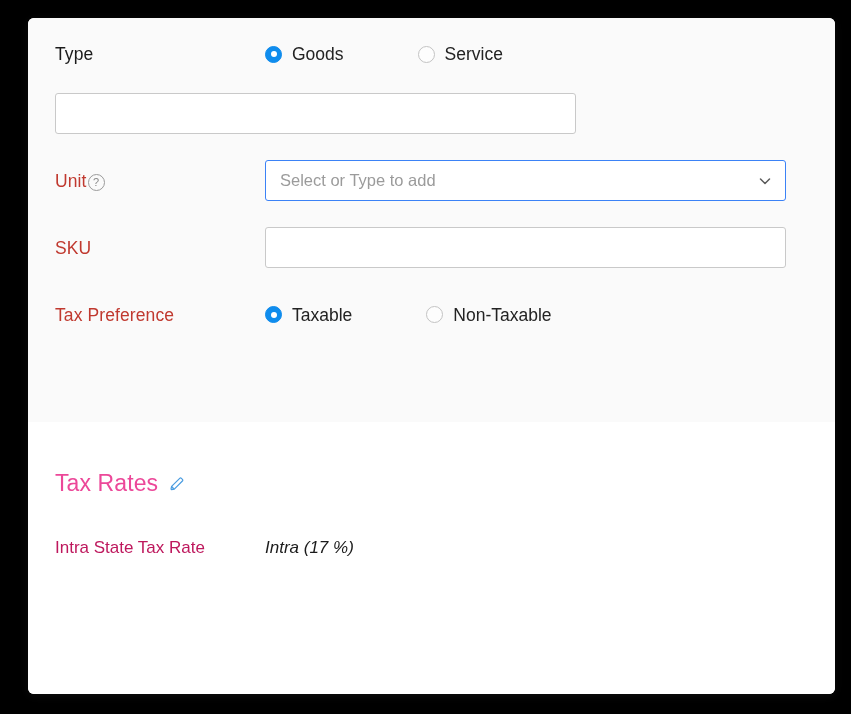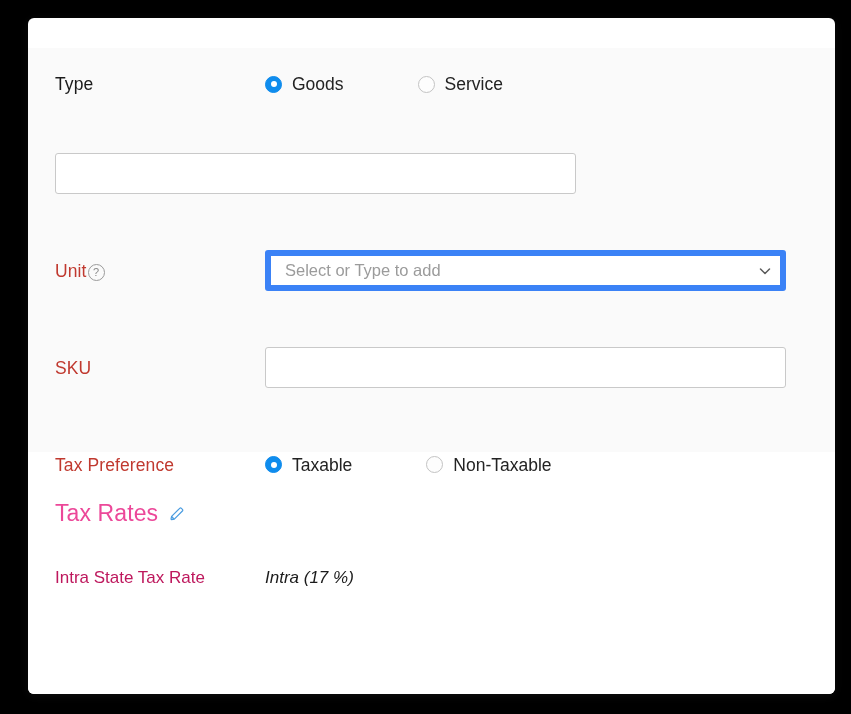--- a/index.html
+++ b/index.html
@@ -41,21 +41,20 @@
     height: 404px;
     box-sizing: border-box;
     position: relative;
   }
 
   .form-row {
     display: flex;
     align-items: center;
     padding-left: 27px;
     height: 67px;
-    margin-top: 30px;
   }
   .form-row.first { height: 52px; padding-top: 10px; }
 
   .field-label {
     width: 210px;
     flex: 0 0 210px;
     font-size: 17.5px;
     color: #1b1b1b;
     line-height: 22px;
     letter-spacing: 0.1px;
@@ -102,21 +101,21 @@
 
   .select-wrap {
     position: relative;
     width: 521px;
     height: 41px;
   }
   .select-input {
     width: 521px;
     height: 41px;
     box-sizing: border-box;
-    border: 6px solid #3b82f6;
+    border: 1px solid #3b82f6;
     border-radius: 3px;
     background: #ffffff;
     font-size: 16.5px;
     font-family: "Liberation Sans", sans-serif;
     color: #333;
     padding: 0 34px 0 14px;
     outline: none;
   }
   .select-input::placeholder { color: #9b9b9b; }
   .chevron {

